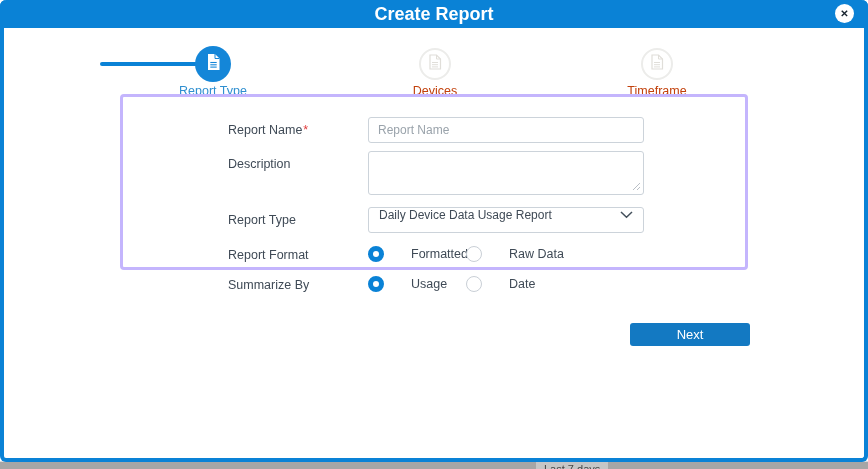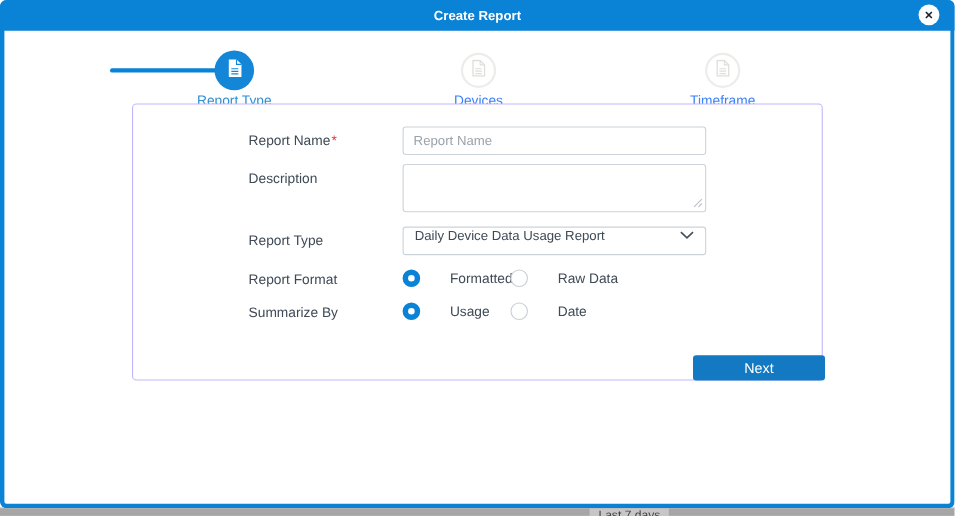--- a/index.html
+++ b/index.html
@@ -11,45 +11,45 @@
     background:#a6a6a6; border-top:1px solid #dcdcdc; overflow:hidden; }
   .behind-text { position:absolute; left:536px; top:0; height:15px; line-height:15px;
     padding:0 8px; font-size:11px; color:#454545; background:#c6c6c6; }
 
   
   .modal { position:absolute; left:0; top:0; width:868px; height:462px;
     background:#fff; border:4px solid #0a82d6; border-top:none; border-radius:6px; }
   .modal-header { position:absolute; left:-4px; right:-4px; top:0; height:28px;
     background:#0a82d6; border-radius:6px 6px 0 0; }
   .modal-title { text-align:center; line-height:28px; color:#ffffff;
-    font-size:12px; font-weight:bold; }
+    font-size:18px; font-weight:bold; }
   .close-btn { position:absolute; top:4px; right:14px; width:19px; height:19px;
     border-radius:50%; background:#ffffff; color:#16222e; font-size:10px; font-weight:bold;
     display:flex; align-items:center; justify-content:center; cursor:pointer; }
 
   
   .stepper { position:absolute; left:0; top:28px; width:100%; height:80px; }
   .step-line { position:absolute; left:96px; top:34px; width:102px; height:4px;
     background:#0a82d6; border-radius:2px; }
   .step-circle { position:absolute; border-radius:50%; display:flex;
     align-items:center; justify-content:center; }
   .step-circle.active { width:36px; height:36px; background:#1486d8; top:18px; }
   .step-circle.inactive { width:32px; height:32px; background:#fff;
     border:2px solid #ececea; top:20px; }
   .step-label { position:absolute; top:56px; width:140px; text-align:center;
     font-size:12.5px; }
   .step-label.active { color:#2f8fd0; }
-  .step-label.inactive { color:#3b82f6; }
+  .step-label.inactive { color:#c2410c; }
   .s1 { left:191px; } .lbl1 { left:139px; }
   .s2 { left:415px; } .lbl2 { left:361px; }
   .s3 { left:637px; } .lbl3 { left:583px; }
 
   
-  .panel { position:absolute; left:116px; top:94px; width:628px; height:252px;
-    border:1px solid #c4b5fd; border-radius:4px; background:#fff;
+  .panel { position:absolute; left:116px; top:94px; width:628px; height:176px;
+    border:3px solid #c4b5fd; border-radius:4px; background:#fff;
     padding:20px 0 0 105px; }
   .row { display:flex; margin-bottom:8px; }
   .row-label { width:140px; font-size:12.5px; color:#3f4a56; padding-top:6px; }
   .req { color:#e03b3b; margin-left:1px; }
   .field { position:relative; width:276px; }
   .text-input { width:276px; height:26px; border:1px solid #ccd3da; border-radius:3px;
     padding:0 9px; font-size:12px; color:#3f4a56; font-family:"Liberation Sans", sans-serif; outline:none; }
   .text-input::placeholder { color:#9aa3ab; }
   .textarea { width:276px; height:44px; border:1px solid #ccd3da; border-radius:3px;
     padding:4px 9px; font-size:12px; color:#3f4a56; resize:none;

